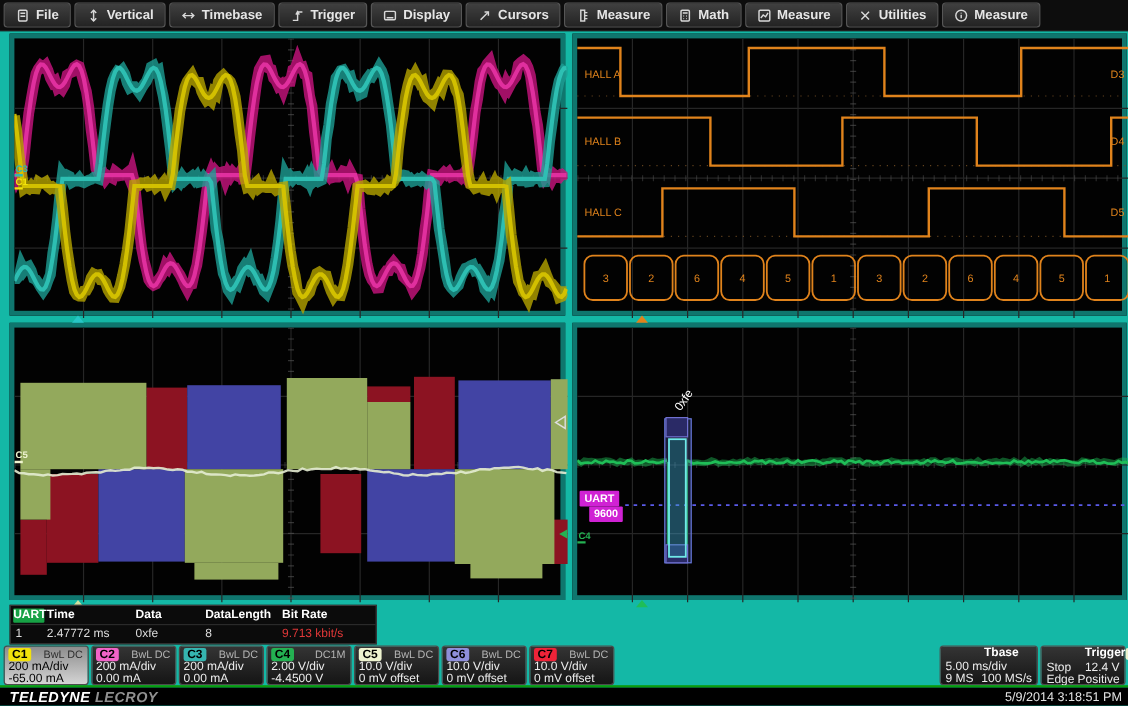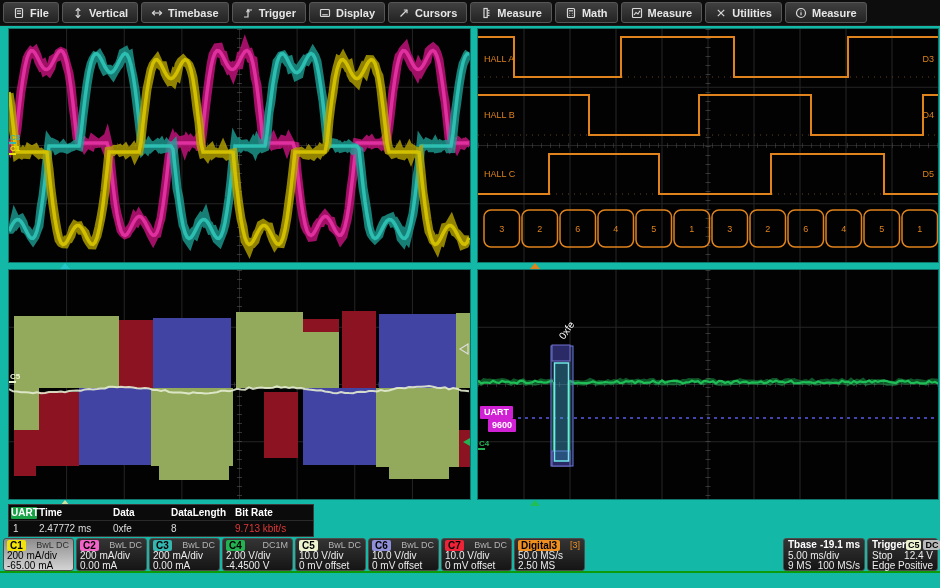--- a/index.html
+++ b/index.html
@@ -5,21 +5,21 @@
   html,body{margin:0;padding:0;background:#000;}
   #app{position:relative;width:940px;height:588px;background:#14b8a6;overflow:hidden;
        font-family:"Liberation Sans","DejaVu Sans",sans-serif;-webkit-font-smoothing:antialiased;}
   
   #menu-bar{position:absolute;left:0;top:0;width:940px;height:25px;background:#0d0d0d;border-bottom:1px solid #1e1e1e;}
   .menu-btn{display:inline-flex;align-items:center;gap:5px;height:19px;margin:2px 0 0 3px;padding:0 9px;
      background:linear-gradient(#404040,#232323);border:1px solid #565656;border-radius:3px;
      color:#e6e6e6;font-size:11px;font-weight:bold;cursor:default;}
   .menu-btn svg{display:block}
   
-  .panel{position:absolute;background:#020202;border:1px solid #0f766e;box-sizing:border-box;}
+  .panel{position:absolute;background:#020202;border:4px solid #0f766e;box-sizing:border-box;}
   .panel svg{position:absolute;left:0;top:0;}
   #panel-tl{left:8px;top:28px;width:463px;height:235px;}
   #panel-tr{left:477px;top:28px;width:462px;height:235px;}
   #panel-bl{left:8px;top:269px;width:463px;height:231px;}
   #panel-br{left:477px;top:269px;width:462px;height:231px;}
   .tri{position:absolute;width:0;height:0;border-left:5px solid transparent;border-right:5px solid transparent;}
   
   .uart-chip{position:absolute;background:#d022d4;color:#fff;font-size:9px;font-weight:bold;
      padding:1px 4px;line-height:11px;border-radius:1px;}
   
@@ -38,21 +38,21 @@
   .ch-box.selected .ch-tags{color:#2e2e2e;}
   .ch-top{display:flex;justify-content:space-between;align-items:center;line-height:11px;}
   .ch-chip{display:inline-block;padding:0 3px;border-radius:2px;font-weight:bold;color:#000;font-size:10px;line-height:11px;}
   .ch-tags{font-size:9px;color:#b4b4b4;}
   .ch-l2,.ch-l3{text-align:left;line-height:10px;white-space:nowrap;}
   .tb-box{position:absolute;top:538px;height:33px;box-sizing:border-box;padding:1px 4px;
      background:linear-gradient(#343434,#151515);border:1px solid #4c4c4c;border-radius:3px;font-size:10px;color:#ececec;}
   #tbase-box{left:783px;width:82px;}
   #trig-box{left:867px;width:71px;}
   .tb-row{display:flex;justify-content:space-between;line-height:10.5px;white-space:nowrap;}
-  .tb-bold{font-weight:bold;color:#fff;}
+  .tb-bold{font-weight:bold;color:#fff;margin-left:32px;}
   .badge{display:inline-block;padding:0 2px;border-radius:2px;font-size:9px;font-weight:bold;color:#000;line-height:10px;}
   .badge.c5{background:#eef3cf;}
   .badge.dc{background:#b9b9b9;margin-left:2px;text-align:center;}
   
   #green-line{position:absolute;left:0;top:571px;width:940px;height:2px;background:#0b9b0b;}
   #footer{position:absolute;left:0;top:573px;width:940px;height:15px;background:#000;}
   #brand{position:absolute;left:8px;top:1px;font-size:12px;font-style:italic;font-weight:bold;letter-spacing:.4px;}
   #brand .b1{color:#fff;}
   #brand .b2{color:#909090;margin-left:4px;}
   #datetime{position:absolute;right:5px;top:2px;font-size:10.5px;color:#e2e2e2;}
@@ -363,28 +363,20 @@
         <div class="ch-l3">0 mV offset</div>
       </div>
       <div class="ch-box">
         <div class="ch-top">
           <span class="ch-chip" style="background:#ee2338">C7</span>
           <span class="ch-tags">BwL DC</span>
         </div>
         <div class="ch-l2">10.0 V/div</div>
         <div class="ch-l3">0 mV offset</div>
       </div>
-      <div class="ch-box">
-        <div class="ch-top">
-          <span class="ch-chip" style="background:#ef8f1f">Digital3</span>
-          <span class="ch-tags" style="color:#ef8f1f">[3]</span>
-        </div>
-        <div class="ch-l2">50.0 MS/s</div>
-        <div class="ch-l3">2.50 MS</div>
-      </div>
     </div>
 
   <div class="tb-box" id="tbase-box">
     <div class="tb-row">
         <span class="tb-bold">Tbase</span>
       <span class="tb-bold">-19.1 ms</span>
       </div>
     <div class="tb-row" style="">
         <span>5.00 ms/div</span>
       </div>
@@ -403,13 +395,19 @@
         <span>Stop</span>
       <span>12.4 V</span>
       </div>
     <div class="tb-row">
         <span>Edge</span>
       <span>Positive</span>
       </div>
   </div>
 
   <div id="green-line"></div>
+  <div id="footer">
+    <span id="brand">
+      <span class="b1">TELEDYNE</span><span class="b2">LECROY</span>
+    </span>
+    <span id="datetime">5/9/2014 3:18:51 PM</span>
+  </div>
 </div>
 
 </body></html>

